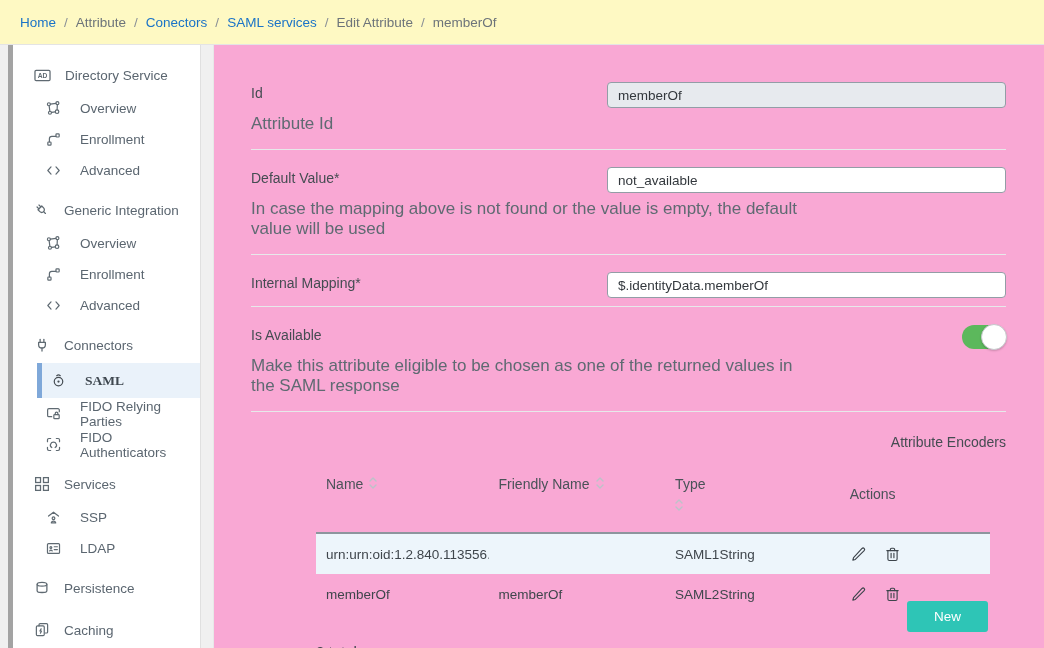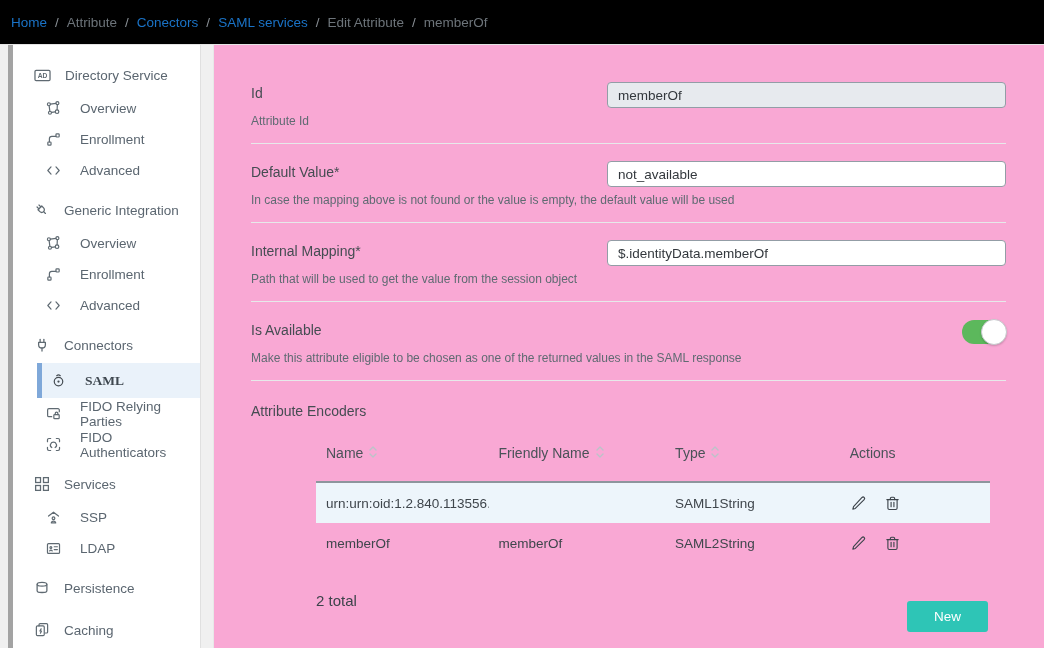--- a/index.html
+++ b/index.html
@@ -7,22 +7,22 @@
   body {
     font-family:"Liberation Sans", sans-serif;
     background:#f0f0f0;
     color:#4a5158;
     position:relative;
     overflow:hidden;
   }
   
   .topbar {
     position:absolute; left:0; top:0; width:1044px; height:45px;
-    background:#000000; border-bottom:1px solid #e4e4e4;
-    display:flex; align-items:center; padding-left:7px;
+    background:#fef9c3; border-bottom:1px solid #e4e4e4;
+    display:flex; align-items:center; padding-left:16px;
     font-size:13.5px;
   }
   .crumb { color:#6d747a; margin:0 4px; text-decoration:none; }
   .crumb.link { color:#1a73c7; cursor:pointer; }
   .crumb-sep { color:#8a9096; margin:0 4px; }
   
   .sidebar {
     position:absolute; left:8px; top:45px; width:193px; bottom:0;
     background:#fff; border-left:5px solid #a3a3a3; border-right:1px solid #e0e0e0;
     padding-top:6px; overflow:hidden;
@@ -49,21 +49,21 @@
     background:#f9a8d4; border-left:1px solid #e8e8e8;
     padding:14px 38px 0 37px;
   }
   .section {
     position:relative;
     border-bottom:1px solid #e7e9ea;
     padding:20px 0 15px;
   }
   .section:first-child { padding-top:26px; }
   .f-label { font-size:14px; color:#454c52; }
-  .f-help  { font-size:12px; color:#5f6a72; margin-top:13px; max-width:560px; }
+  .f-help  { font-size:17px; color:#5f6a72; margin-top:13px; max-width:560px; }
   .f-input {
     position:absolute; right:0; top:17px;
     width:399px; height:26px;
     border:1px solid #939da6; border-radius:4px;
     background:#fff; padding:0 10px;
     font-family:"Liberation Sans", sans-serif;
     font-size:13.5px; color:#33383d;
   }
   .section:first-child .f-input { top:23px; }
   .f-input:disabled { background:#e7eaee; color:#33383d; }
@@ -74,29 +74,29 @@
     background:#5cb85c; border:none; cursor:pointer;
   }
   .toggle .knob {
     position:absolute; right:-1px; top:-1px;
     width:26px; height:26px; border-radius:50%;
     background:#fff; border:1px solid #c6c9cc;
     box-shadow:0 1px 2px rgba(0,0,0,.18);
   }
   
   .enc-block { padding-top:22px; }
-  .enc-title { font-size:14px; color:#454c52; }
+  .enc-title { font-size:14px; color:#454c52;text-align:right; }
   .enc-table { margin:24px 16px 0 65px; }
   .thead { display:flex; padding:2px 0 20px; font-size:14px; color:#4a5258; }
   .th { display:flex; align-items:flex-start; gap:6px; padding-left:10px; cursor:pointer; }
   .tbody { border-top:2px solid #8d959d; }
   .trow { display:flex; align-items:center; height:40px; font-size:13.5px; color:#3f464c; }
   .trow.highlight { background:#edf5fb; }
   .td { padding-left:10px; white-space:nowrap; overflow:hidden; }
-  .c0 { width:25.6%; } .c1 { width:26.2%; } .c2 { width:25.9%; }
+  .c0 { width:25.6%; } .c1 { width:26.2%; } .c2 { width:25.9%;flex-direction:column; }
   .c3 { width:22.3%; display:flex; gap:17px; align-items:center; }
   .icon-btn { background:none; border:none; cursor:pointer; display:flex; padding:0; }
   .enc-total { margin:29px 0 0 65px; font-size:15px; color:#3c434a; }
   .new-btn {
     position:absolute; right:56px; bottom:16px;
     background:#2ec5b6; color:#fff; border:none; border-radius:3px;
     padding:8px 27px; font-size:13.5px; cursor:pointer;
     font-family:"Liberation Sans", sans-serif;
   }
   svg { display:block; }
@@ -313,21 +313,20 @@
   </div>
 
   <div class="section">
     <div class="f-label">Default Value*</div>
     <div class="f-help">In case the mapping above is not found or the value is empty, the default value will be used</div>
     <input class="f-input" value="not_available" style="">
   </div>
 
   <div class="section">
     <div class="f-label">Internal Mapping*</div>
-    <div class="f-help">Path that will be used to get the value from the session object</div>
     <input class="f-input" value="$.identityData.memberOf" style="">
   </div>
 
   <div class="section">
     <div class="f-label">Is Available</div>
     <div class="f-help">Make this attribute eligible to be chosen as one of the returned values in the SAML response</div>
     <button class="toggle" aria-checked="true">
         <span class="knob"></span>
       </button>
   </div>

